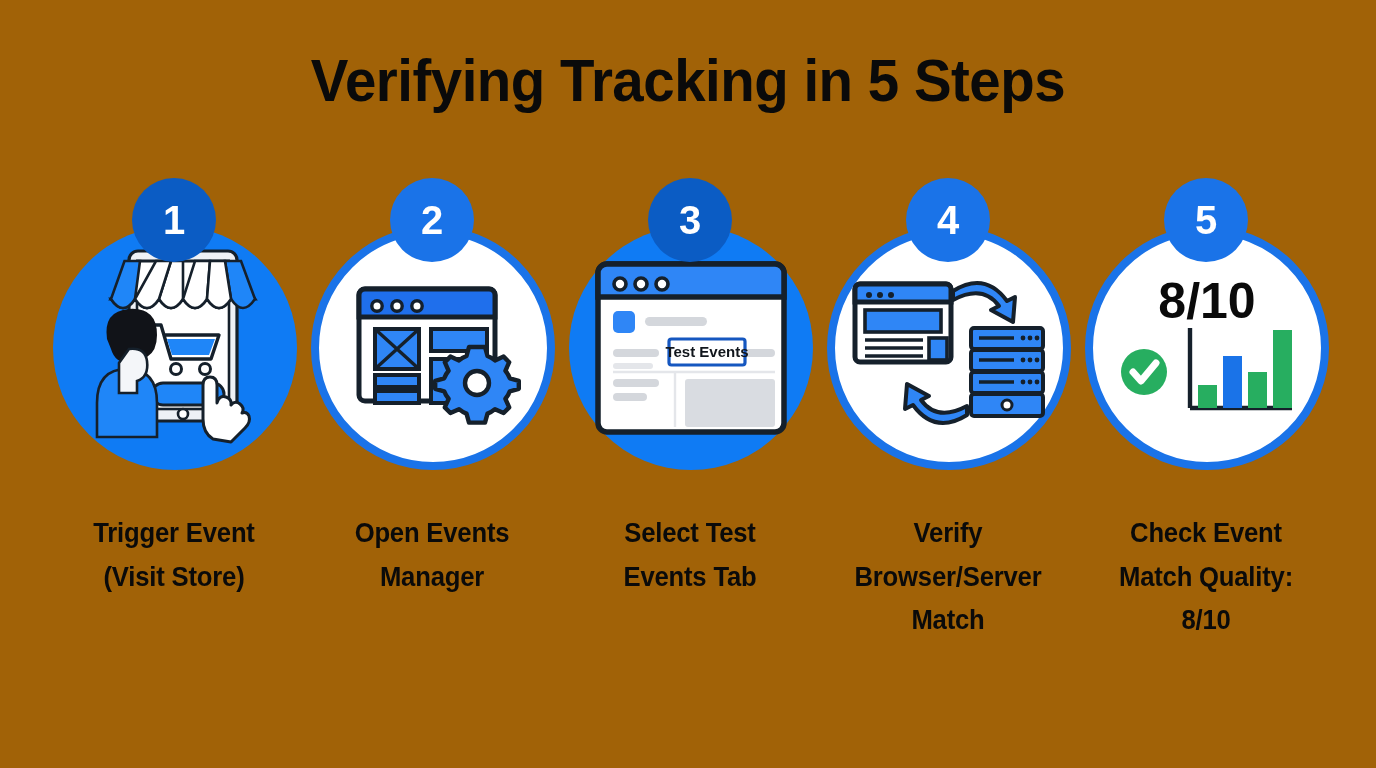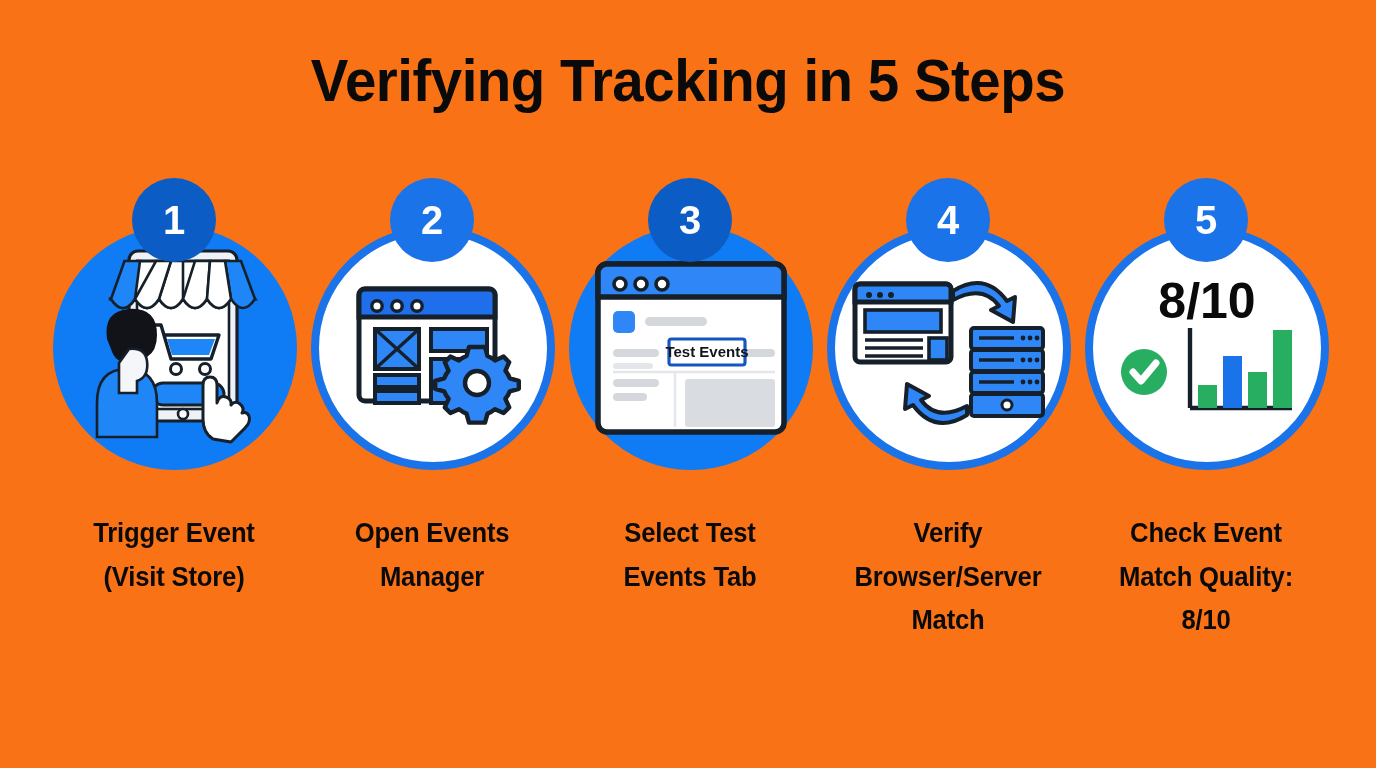--- a/index.html
+++ b/index.html
@@ -8,21 +8,21 @@
     width: 1376px;
     height: 768px;
     background: #ffffff;
     font-family: "Liberation Sans", sans-serif;
     overflow: hidden;
   }
   .page {
     position: relative;
     width: 1376px;
     height: 768px;
-    background: #f97316;
+    background: #a16207;
   }
 
   
   .title {
     position: absolute;
     top: 48px;
     left: 0;
     width: 1376px;
     text-align: center;
     font-family: "Liberation Sans", sans-serif;

